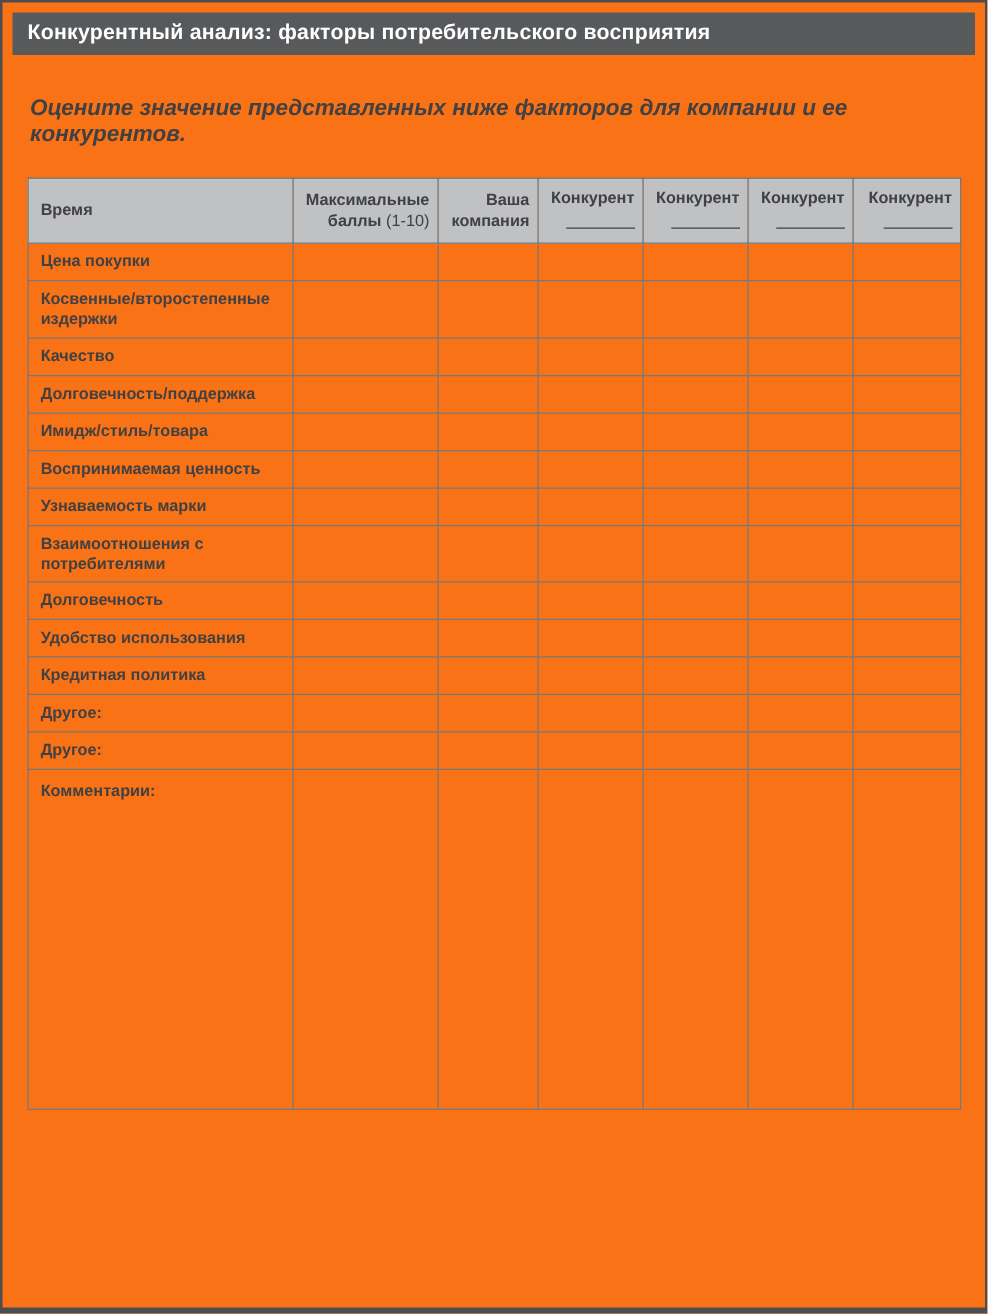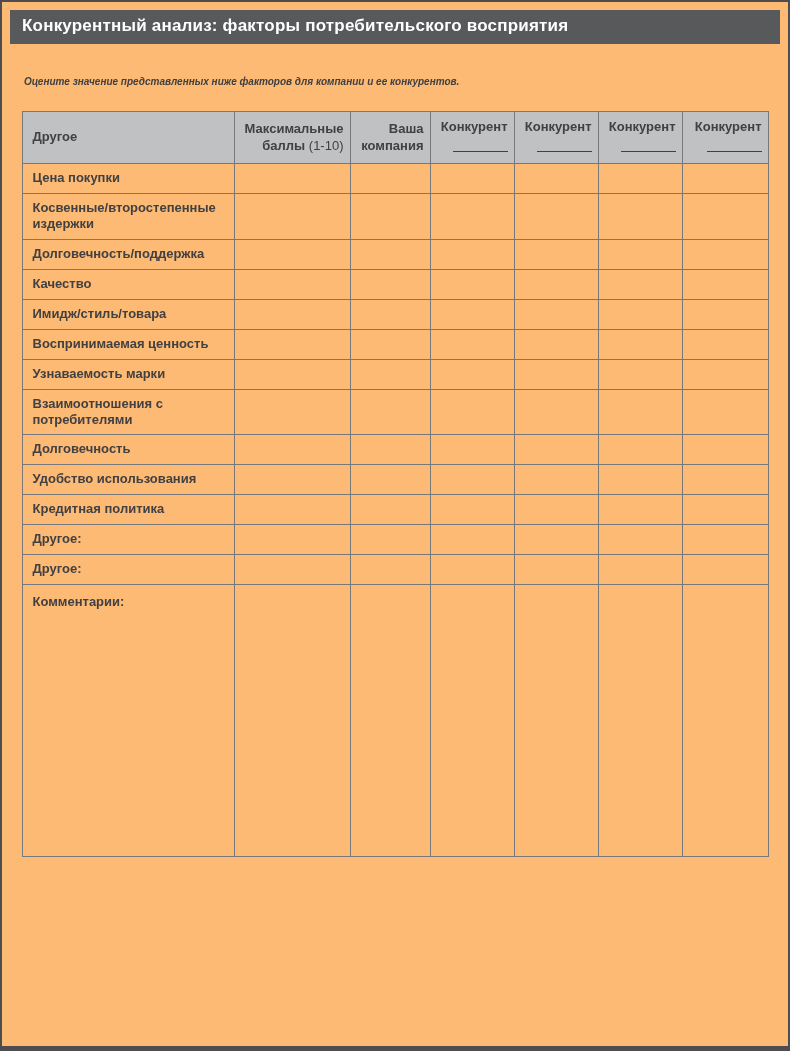--- a/index.html
+++ b/index.html
@@ -1,40 +1,40 @@
 <!DOCTYPE html>
 <html><head>
 <meta charset="utf-8">
 <style>
   * { margin:0; padding:0; box-sizing:border-box; }
   html,body { background:#ffffff; }
   body { font-family:"Liberation Sans", sans-serif; }
 
   .page {
     width:790px; height:1051px;
-    background:#fdba74;
+    background:#f97316;
     border:2px solid #4d4d4f;
     border-bottom-width:5px;
     padding:8px 8px 0 8px;
     overflow:hidden;
   }
 
   .title-bar {
     background:#58595b;
     color:#ffffff;
     font-weight:bold;
     font-size:17px;
     letter-spacing:0.2px;
     padding:6px 12px 8px 12px;
   }
 
   .instruction {
     font-style:italic;
     font-weight:bold;
-    font-size:10px;
+    font-size:18px;
     color:#414042;
     margin:32px 14px 2px 14px;
   }
 
   table.analysis {
     border-collapse:collapse;
     table-layout:fixed;
     width:746px;
     margin:24px auto 0 auto;
   }
@@ -96,21 +96,21 @@
       <col style="width:212px">
         <col style="width:116px">
         <col style="width:80px">
       <col style="width:84px">
         <col style="width:84px">
         <col style="width:84px">
         <col style="width:86px">
     </colgroup>
     <thead>
       <tr>
-        <th class="factor-h">Другое</th>
+        <th class="factor-h">Время</th>
         <th>
           <div>Максимальные</div>
           <div><span>баллы</span> <span class="light">(1-10)</span></div>
         </th>
         <th>
           <div>Ваша</div>
           <div>компания</div>
         </th>
         <th>
           <div>Конкурент</div>
@@ -143,30 +143,30 @@
       <tr class="normal">
         <td class="label">Косвенные/второстепенные издержки</td>
         <td></td>
           <td></td>
           <td></td>
           <td></td>
           <td></td>
           <td></td>
       </tr>
       <tr class="normal">
+        <td class="label">Качество</td>
+        <td></td>
+          <td></td>
+          <td></td>
+          <td></td>
+          <td></td>
+          <td></td>
+      </tr>
+      <tr class="normal">
         <td class="label">Долговечность/поддержка</td>
-        <td></td>
-          <td></td>
-          <td></td>
-          <td></td>
-          <td></td>
-          <td></td>
-      </tr>
-      <tr class="normal">
-        <td class="label">Качество</td>
         <td></td>
           <td></td>
           <td></td>
           <td></td>
           <td></td>
           <td></td>
       </tr>
       <tr class="normal">
         <td class="label">Имидж/стиль/товара</td>
         <td></td>

